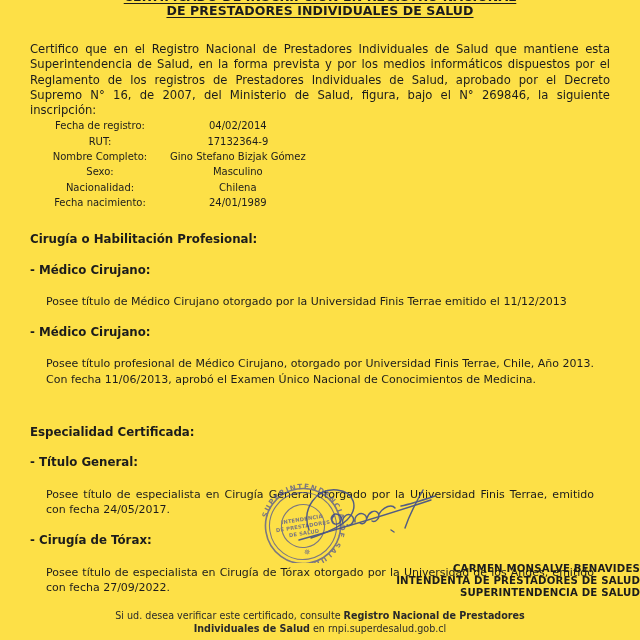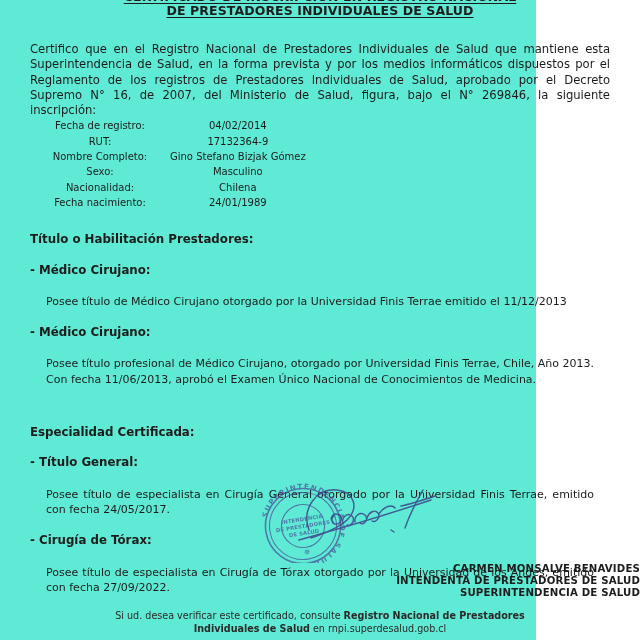--- a/index.html
+++ b/index.html
@@ -10,23 +10,23 @@
   body {
     width: 640px;
     height: 640px;
     overflow: hidden;
     font-family: "DejaVu Sans", "Liberation Sans", sans-serif;
     color: #1c1c1c;
     position: relative;
   }
   .page {
     position: relative;
-    width: 536px;
+    width: 640px;
     height: 640px;
-    background: #5eead4;
+    background: #fde047;
     box-sizing: border-box;
   }
 
   
   .title-clipped {
     position: absolute;
     left: 0;
     top: -11px;
     width: 640px;
     text-align: center;
@@ -185,21 +185,21 @@
         </tr>
         <tr>
           <td class="label">Fecha nacimiento:</td>
           <td class="value">24/01/1989</td>
         </tr>
       </tbody>
     </table>
 
     <div class="spacer-lg"></div>
 
-    <div class="section-head">Título o Habilitación Prestadores:</div>
+    <div class="section-head">Cirugía o Habilitación Profesional:</div>
     <div class="spacer-md"></div>
     <div class="item-head">- Médico Cirujano:</div>
     <div class="item-body">Posee título de Médico Cirujano otorgado por la Universidad Finis Terrae emitido el 11/12/2013</div>
     <div class="item-head">- Médico Cirujano:</div>
     <div class="item-body">Posee título profesional de Médico Cirujano, otorgado por Universidad Finis Terrae, Chile, Año 2013. Con fecha 11/06/2013, aprobó el Examen Único Nacional de Conocimientos de Medicina.</div>
 
     <div class="spacer-lg"></div>
 
     <div class="section-head">Especialidad Certificada:</div>
     <div class="spacer-md"></div>

